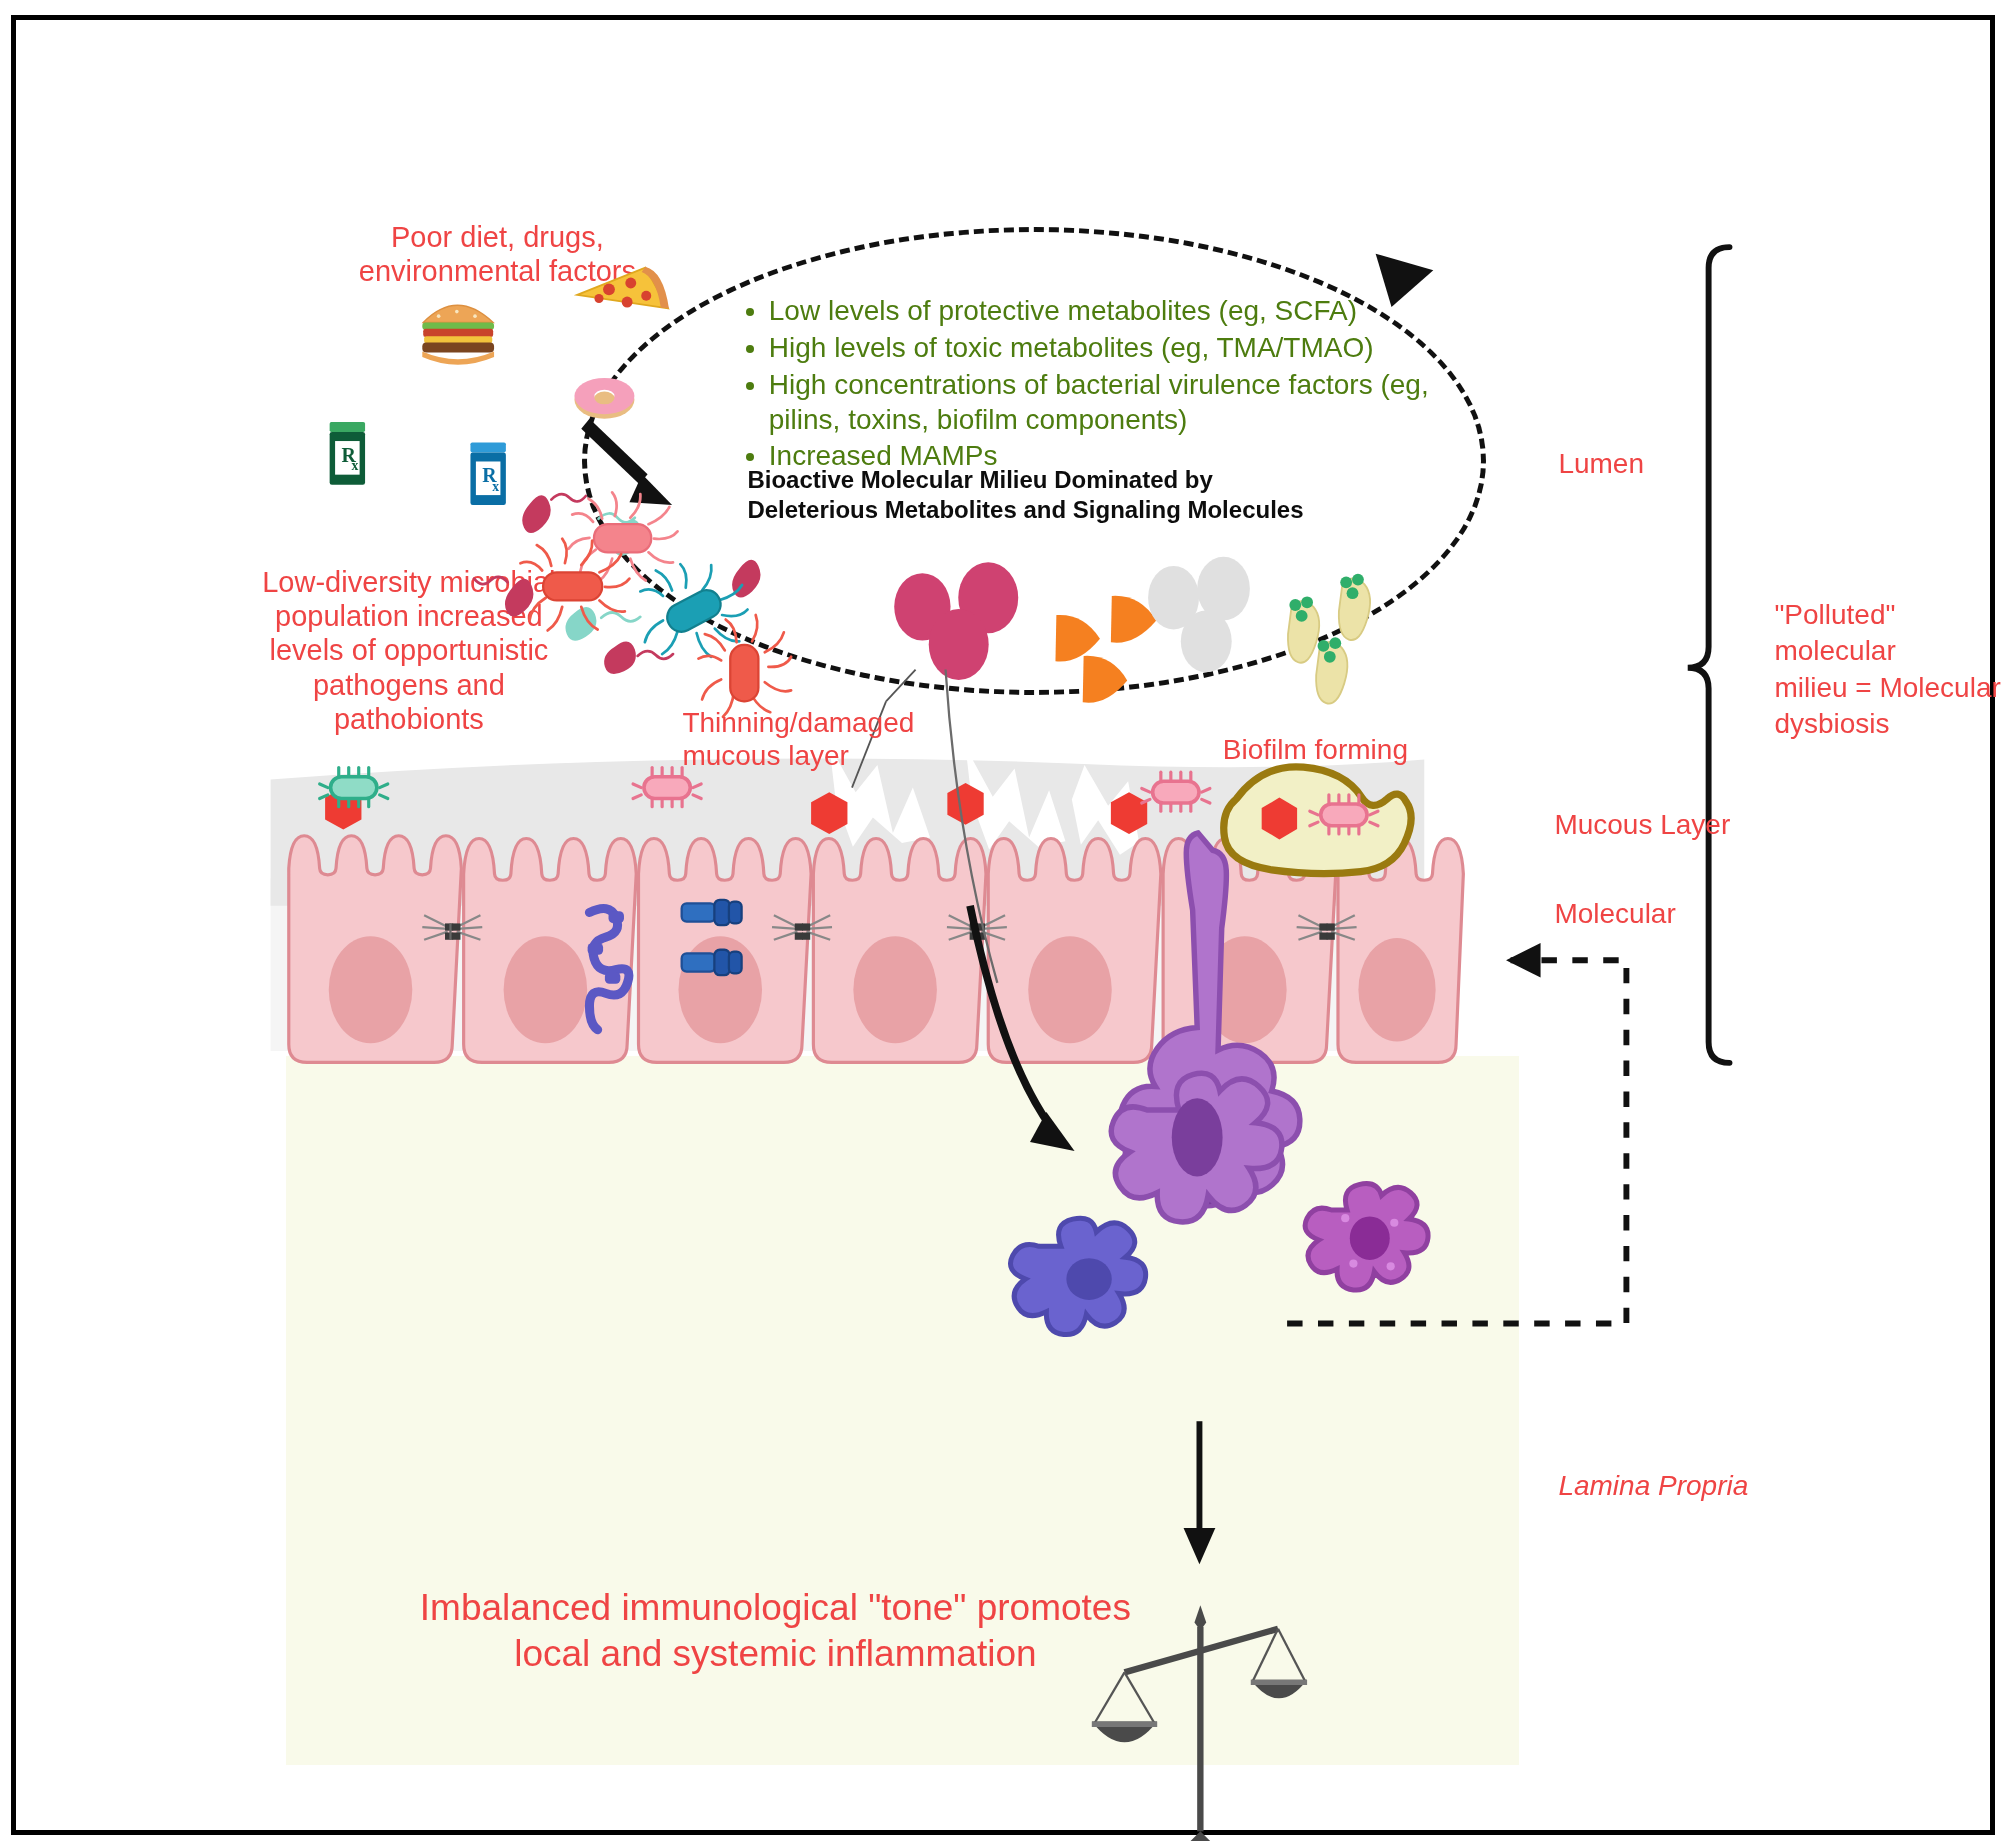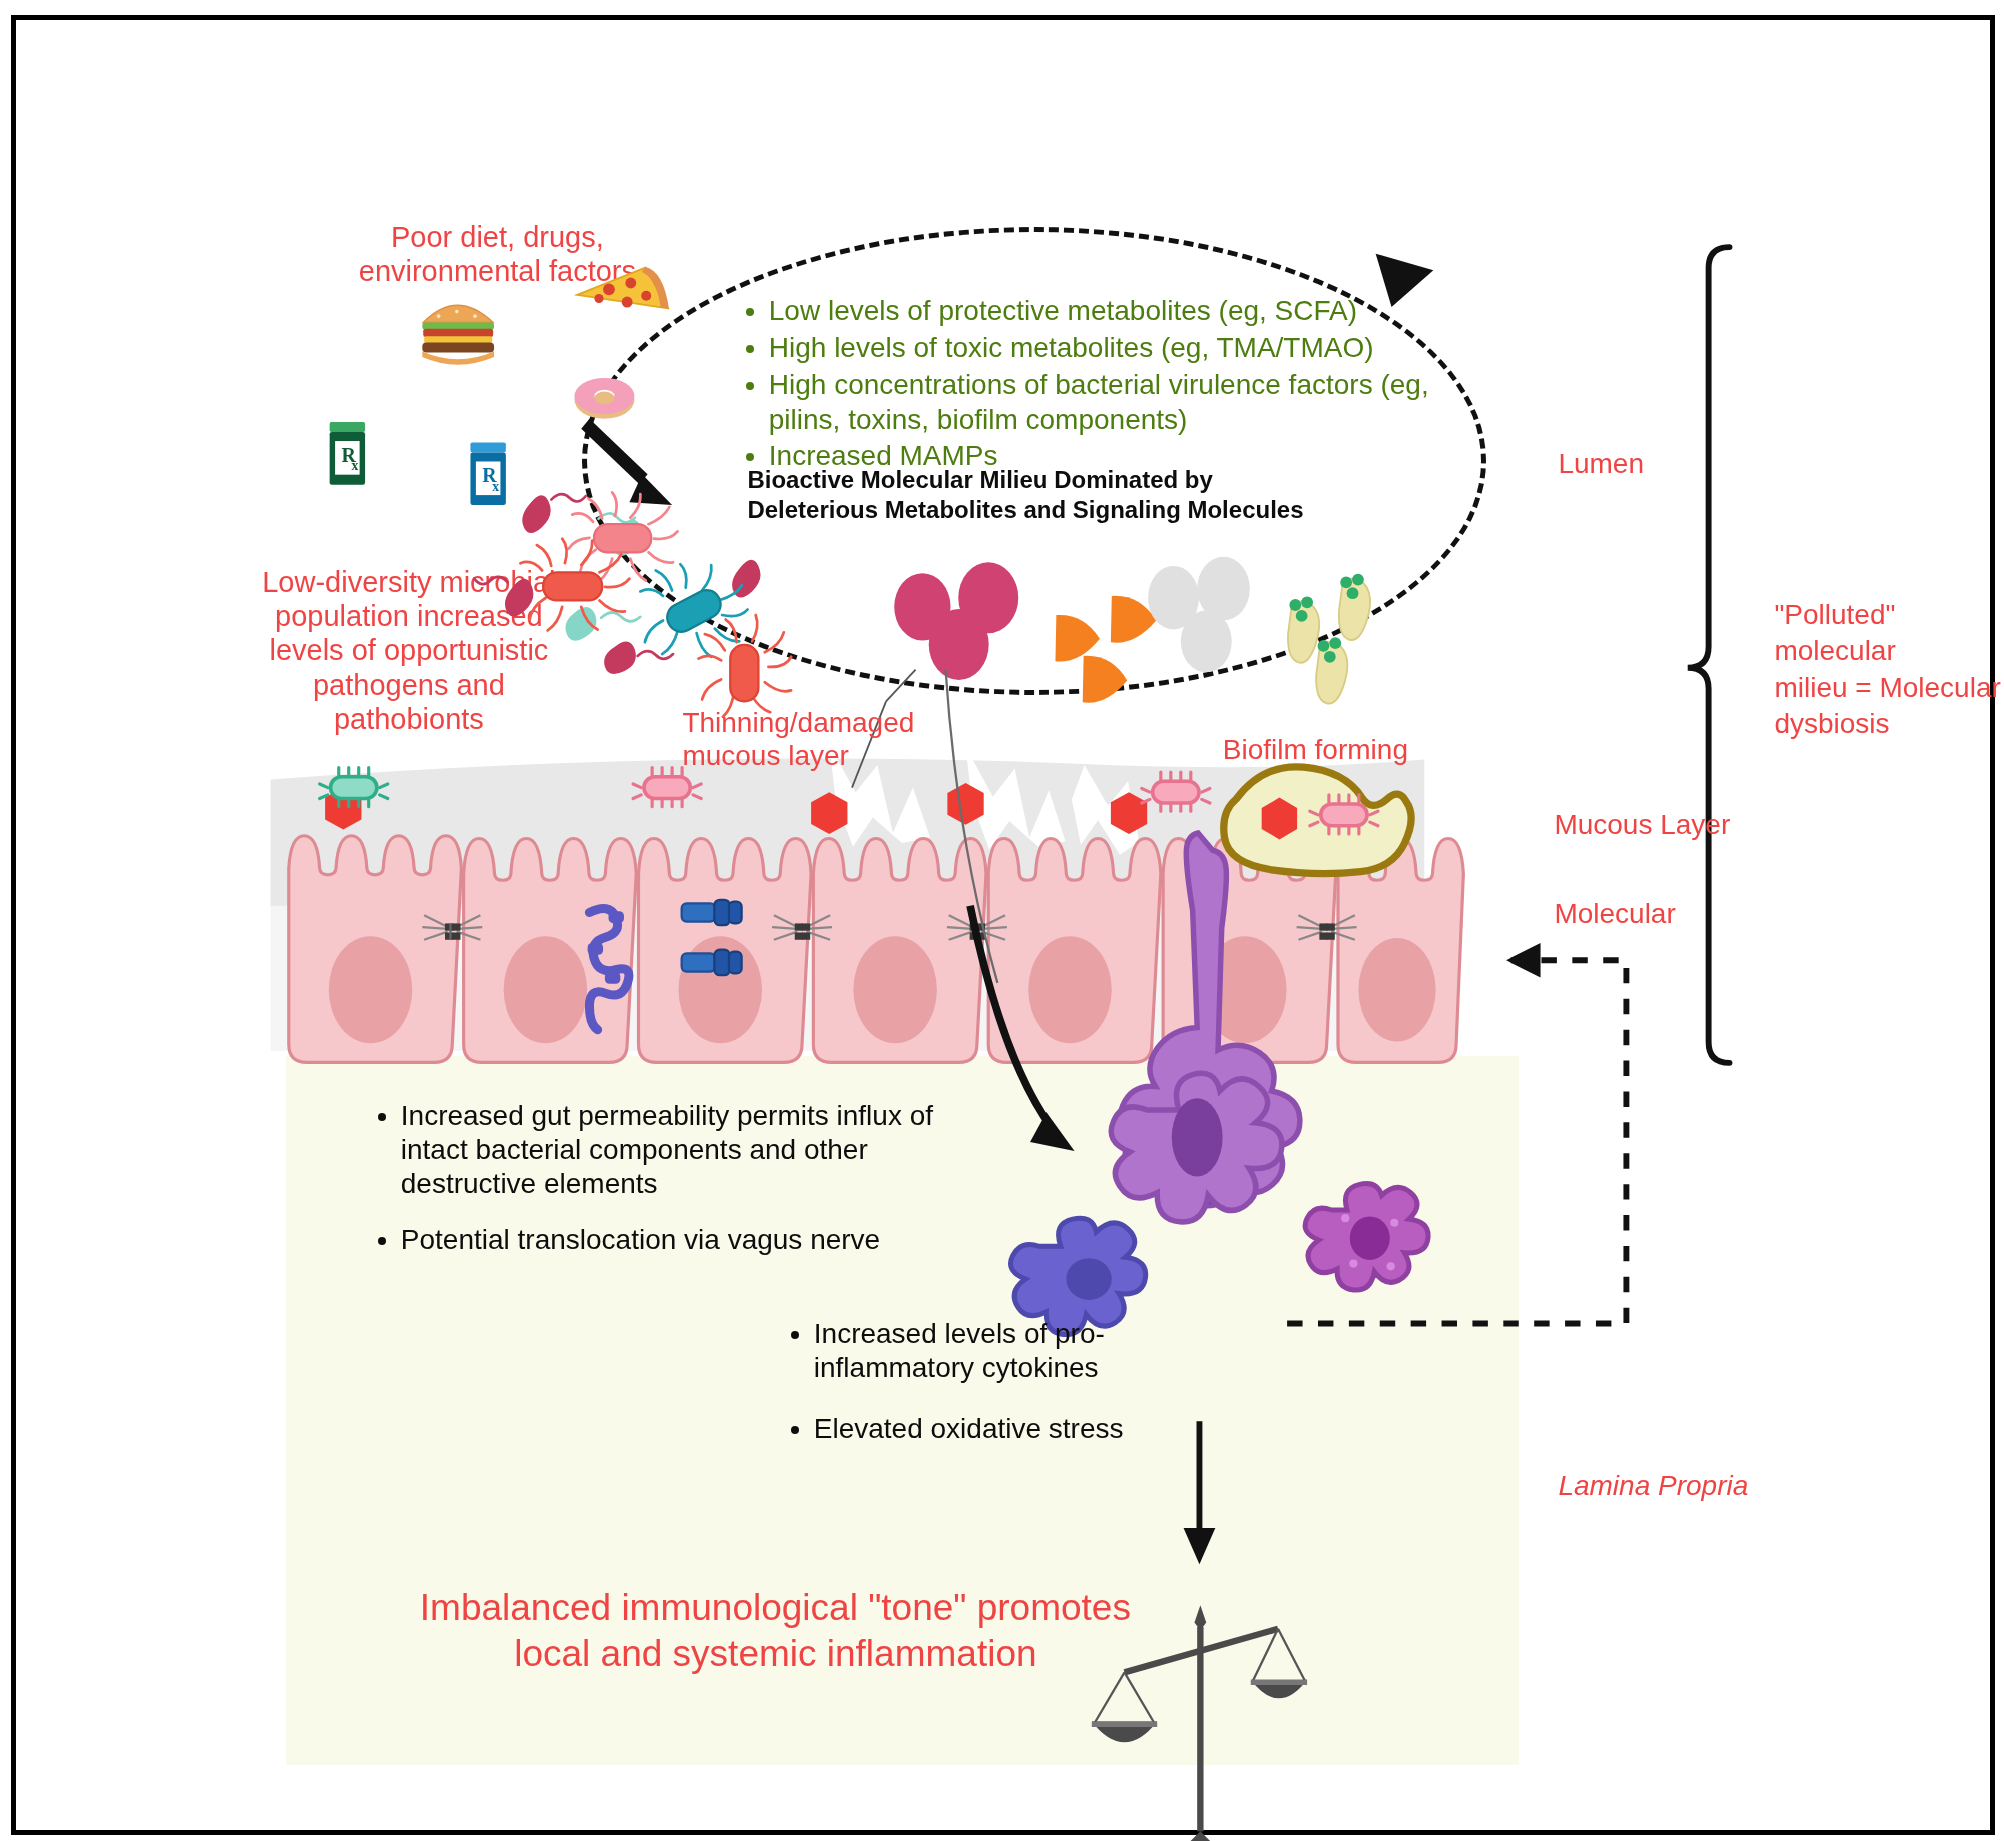--- a/index.html
+++ b/index.html
@@ -617,28 +617,20 @@
 milieu = Molecular
 dysbiosis</div>
     <div id="mucous-label" class="txt">Mucous Layer</div>
     <div id="epi-label" class="txt">Molecular</div>
     <div id="lamina-label" class="txt">Lamina Propria</div>
 
     <div id="thinning" class="txt">Thinning/damaged
 mucous layer</div>
     <div id="biofilm" class="txt">Biofilm forming</div>
 
-    <ul id="perm-list">
-      <li>Increased gut permeability permits influx of intact bacterial components and other destructive elements</li>
-      <li>Potential translocation via vagus nerve</li>
-    </ul>
-
-    <ul id="cyto-list">
-      <li>Increased levels of pro-inflammatory cytokines</li>
-      <li>Elevated oxidative stress</li>
-    </ul>
+
 
     <div id="conclusion" class="txt">Imbalanced immunological "tone" promotes
 local and systemic inflammation</div>
 
   </div>
 </div>
 
 
 </body></html>

